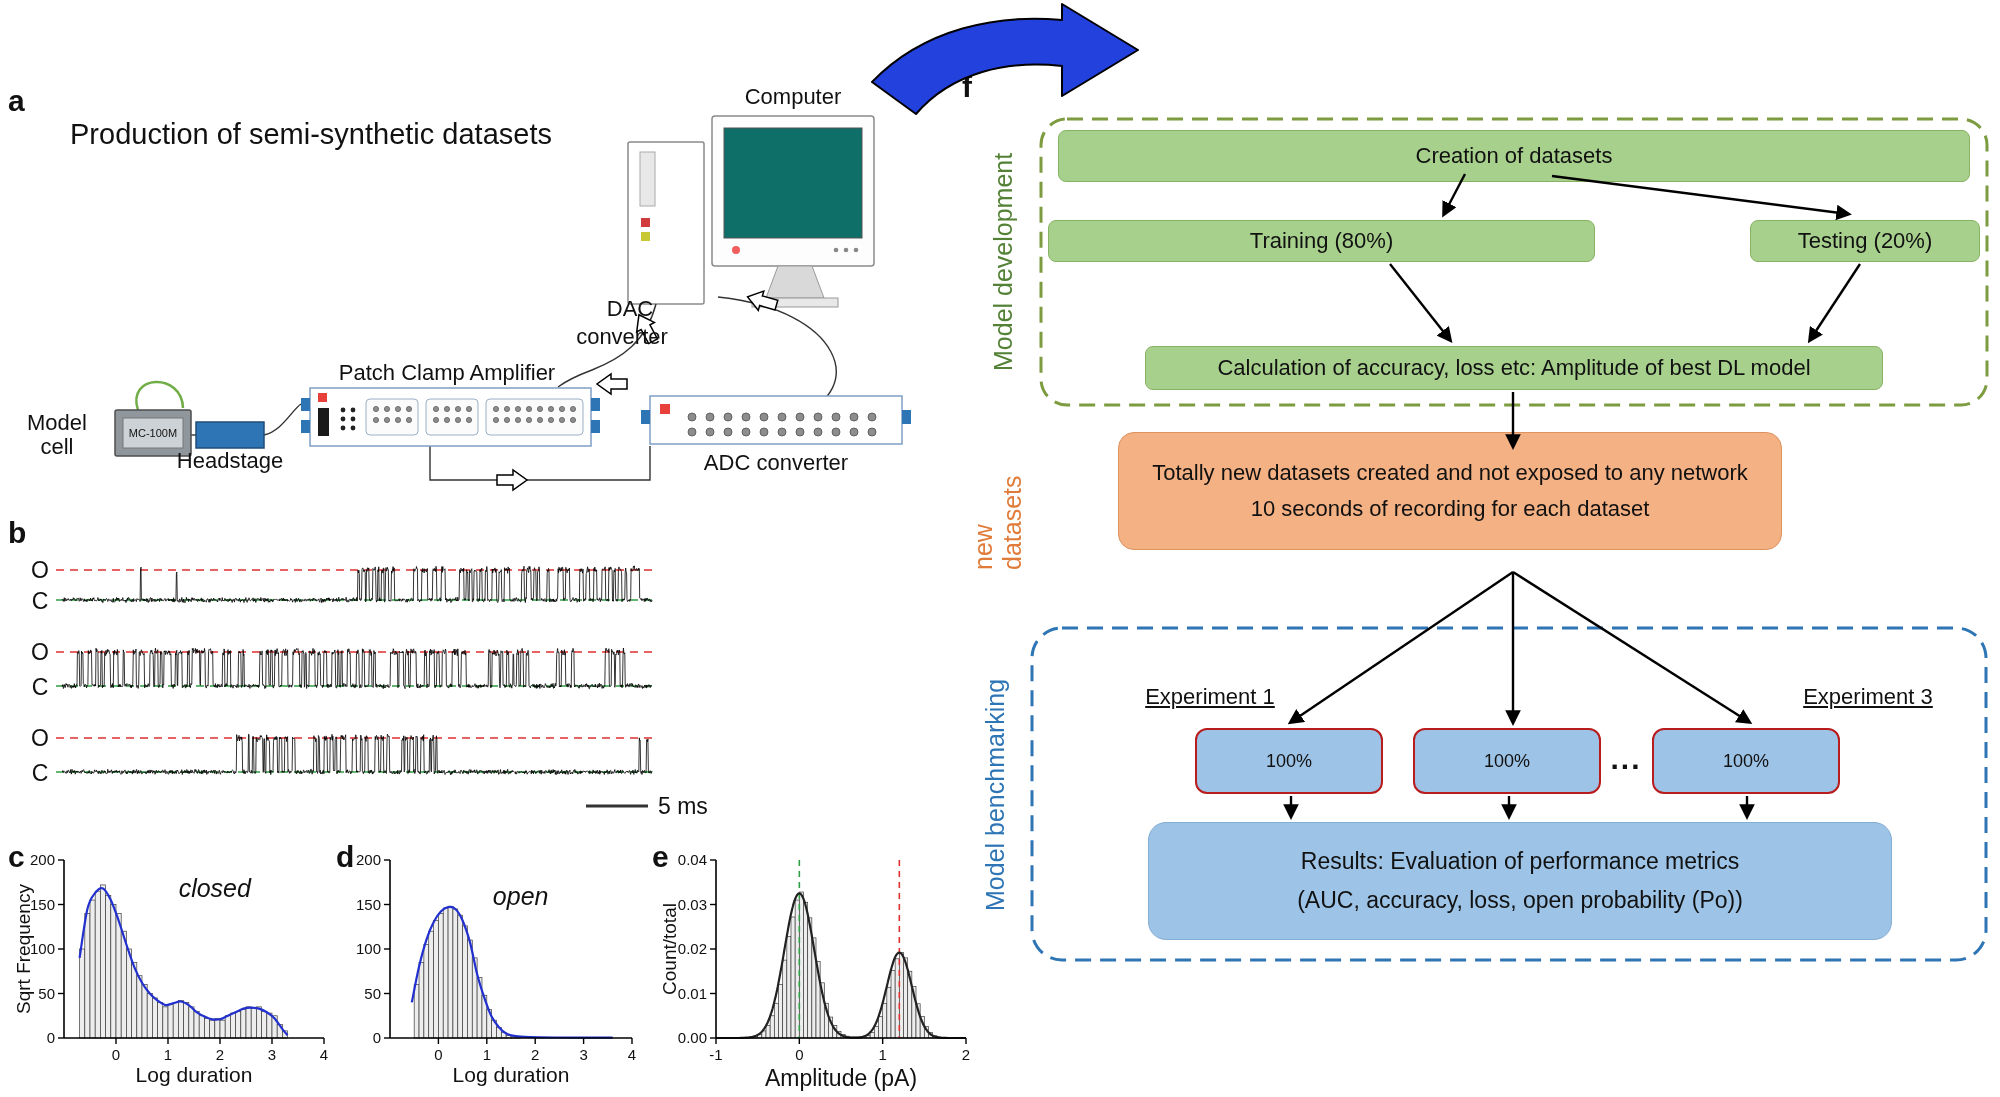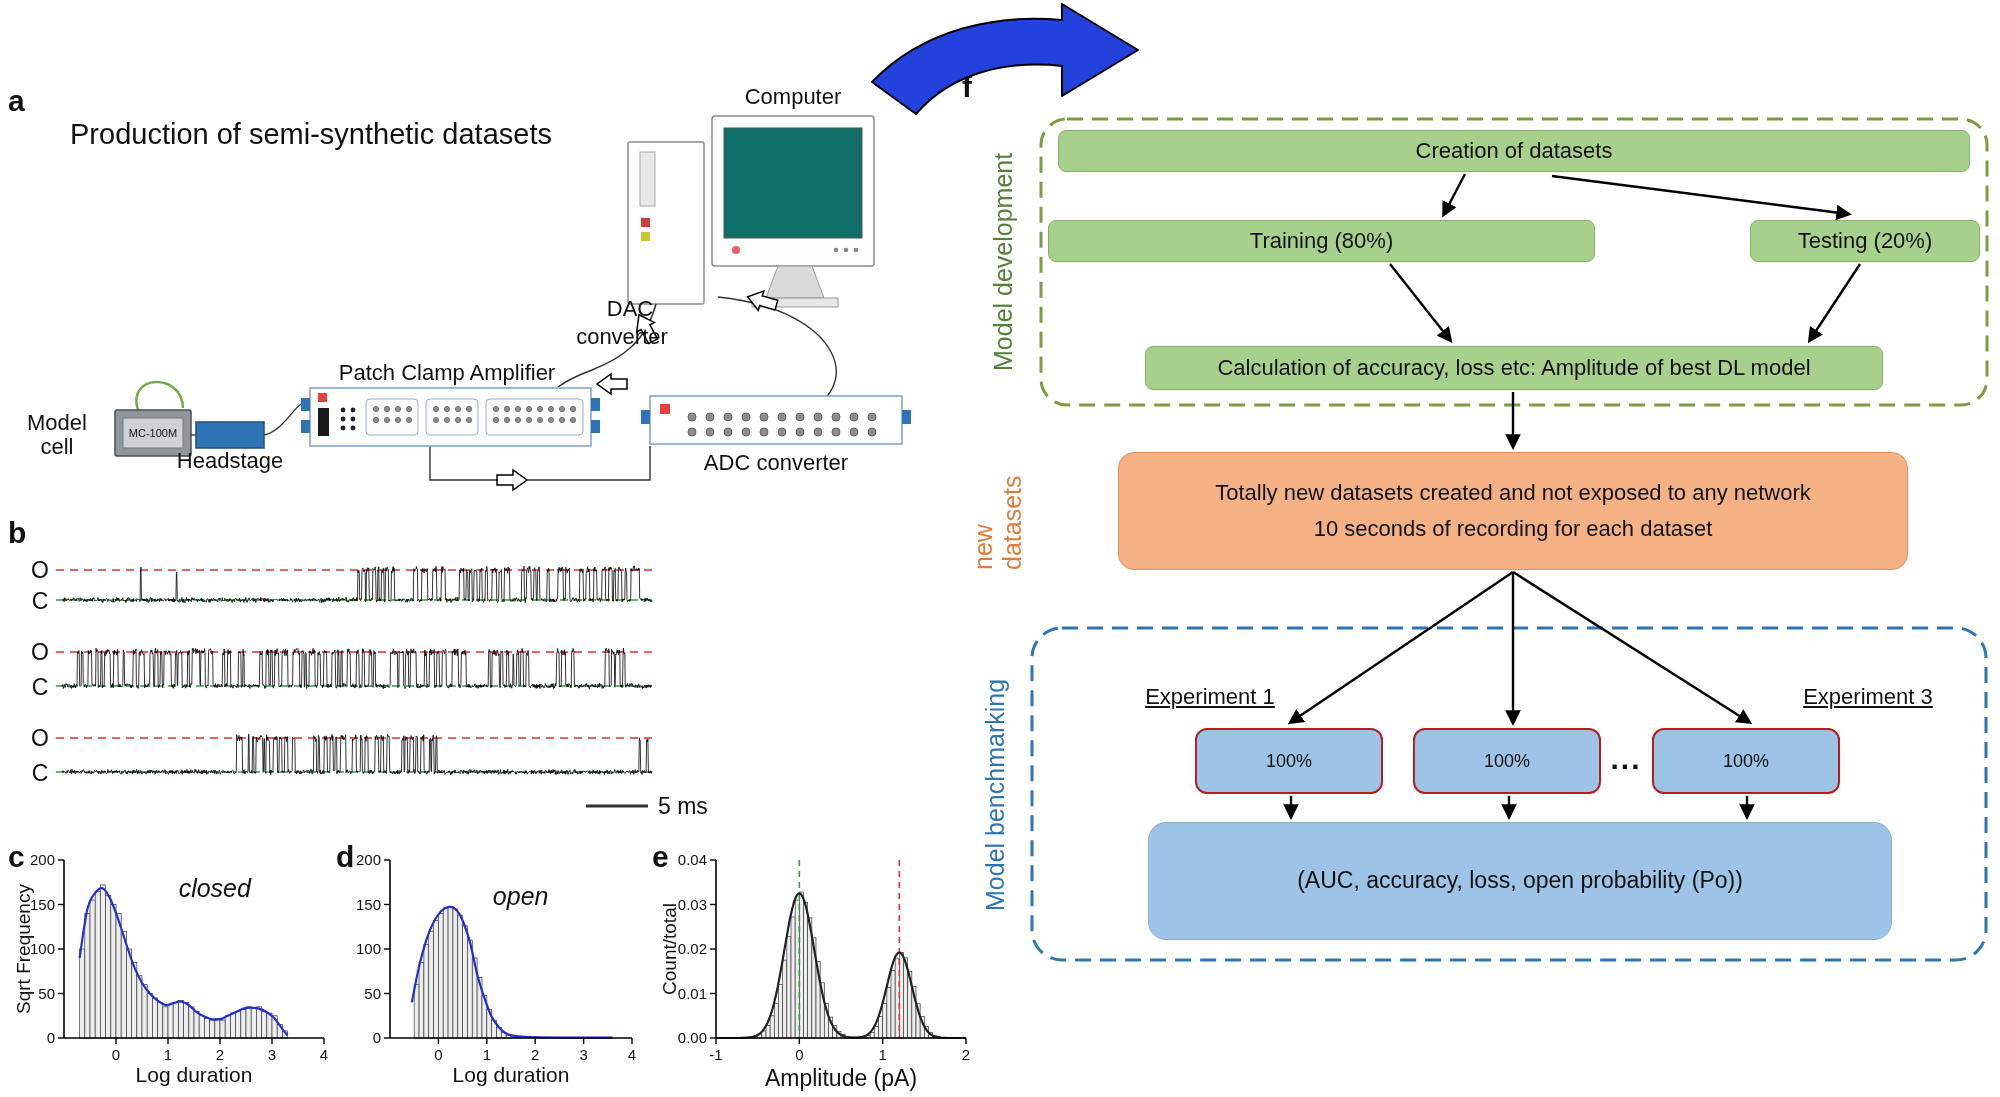--- a/index.html
+++ b/index.html
@@ -383,39 +383,40 @@
       <line x1="50" y1="14" x2="56" y2="14" stroke="#000" stroke-width="1.4"></line>
       <text x="47" y="19" text-anchor="end" font-size="15">0.04</text>
       <text x="181" y="240" text-anchor="middle" font-size="23">Amplitude (pA)</text>
       <text x="16" y="103" text-anchor="middle" font-size="19" transform="rotate(-90 16 103)">Count/total</text>
     </svg>
 
   <div class="vlabel" style="left:986px;top:118px;width:34px;height:288px;color:#538135">Model development</div>
   <div class="vlabel" style="left:981px;top:452px;width:34px;height:118px;color:#e07b39">new datasets</div>
   <div class="vlabel" style="left:978px;top:626px;width:34px;height:338px;color:#2e75b6">Model benchmarking</div>
 
-  <div class="box gbox" style="left:1058px;top:130px;width:912px;height:42px">Creation of datasets</div>
+  <div class="box gbox" style="left:1058px;top:130px;width:912px;height:52px">Creation of datasets</div>
   <div class="box gbox" style="left:1048px;top:220px;width:547px;height:42px">Training (80%)</div>
   <div class="box gbox" style="left:1750px;top:220px;width:230px;height:42px">Testing (20%)</div>
   <div class="box gbox" style="left:1145px;top:346px;width:738px;height:44px">Calculation of accuracy, loss etc:  Amplitude of best DL model</div>
 
-  <div class="box obox" style="left:1118px;top:452px;width:790px;height:118px">
+  <div class="box obox" style="left:1118px;top:432px;width:664px;height:118px">
     <div>Totally new datasets created and not exposed to any network</div>
     <div>10 seconds of recording for each dataset</div>
   </div>
 
   <div class="explabel" style="left:1120px;top:684px;width:180px">Experiment 1</div>
   <div class="explabel" style="left:1768px;top:684px;width:200px">Experiment 3</div>
 
   <div class="box bbox" style="left:1195px;top:728px;width:188px;height:66px">100%</div>
   <div class="box bbox" style="left:1413px;top:728px;width:188px;height:66px">100%</div>
   <div class="ellipsis" style="left:1600px;top:742px;width:52px">...</div>
   <div class="box bbox" style="left:1652px;top:728px;width:188px;height:66px">100%</div>
 
   <div class="box rbox" style="left:1148px;top:822px;width:744px;height:118px">
+    <div>Results: Evaluation of performance metrics</div>
     <div>(AUC, accuracy, loss, open probability (Po))</div>
   </div>
 
   <svg id="overlay" style="left:0;top:0;pointer-events:none" width="2000" height="1097" viewBox="0 0 2000 1097">
     <defs>
       <marker id="ah" viewBox="0 0 10 10" refX="7.5" refY="5" markerWidth="6.5" markerHeight="6.5" orient="auto-start-reverse">
         <path d="M0 0 L10 5 L0 10 Z" fill="#000"></path>
       </marker>
     </defs>
     <rect x="1041" y="119" width="946" height="286" rx="26" fill="none" stroke="#7d9c40" stroke-width="3" stroke-dasharray="16,9"></rect>

